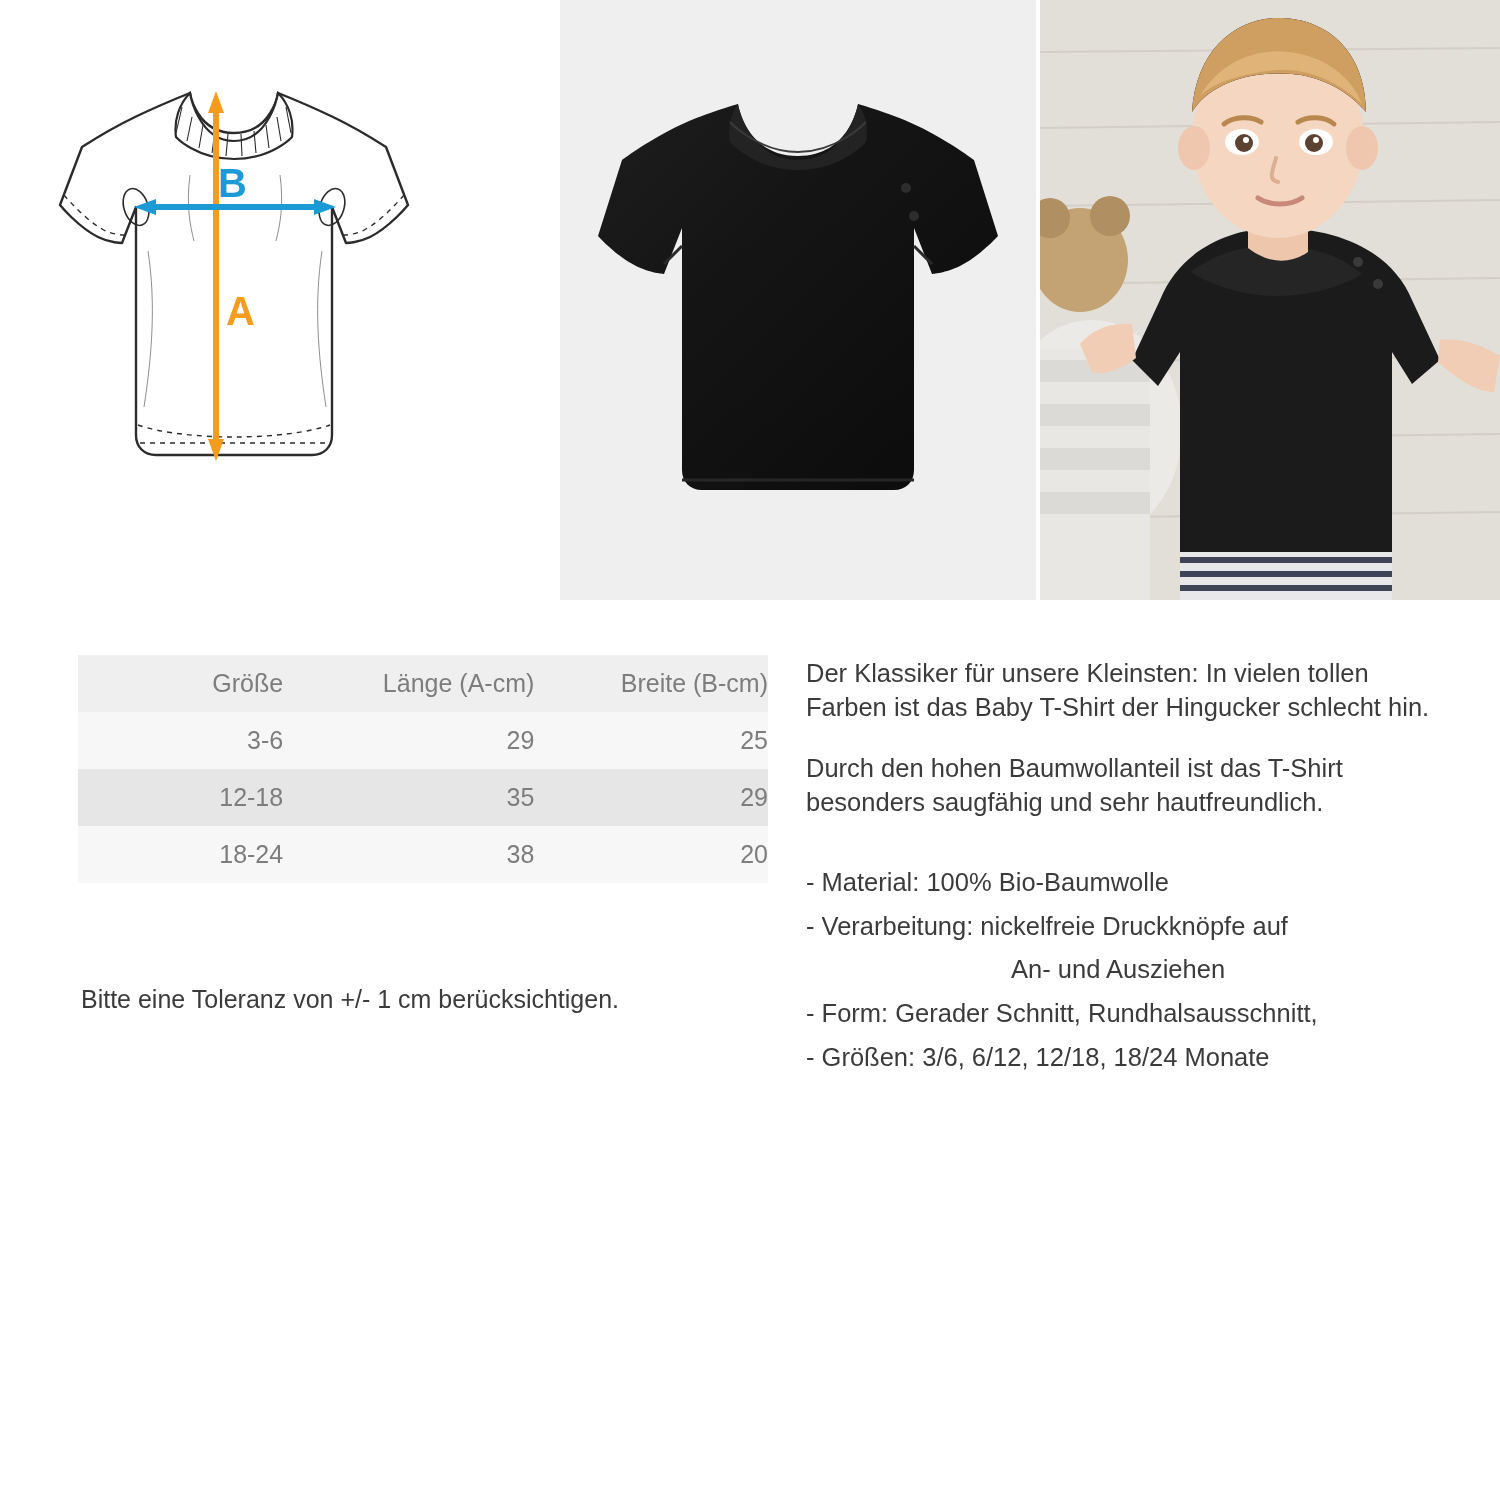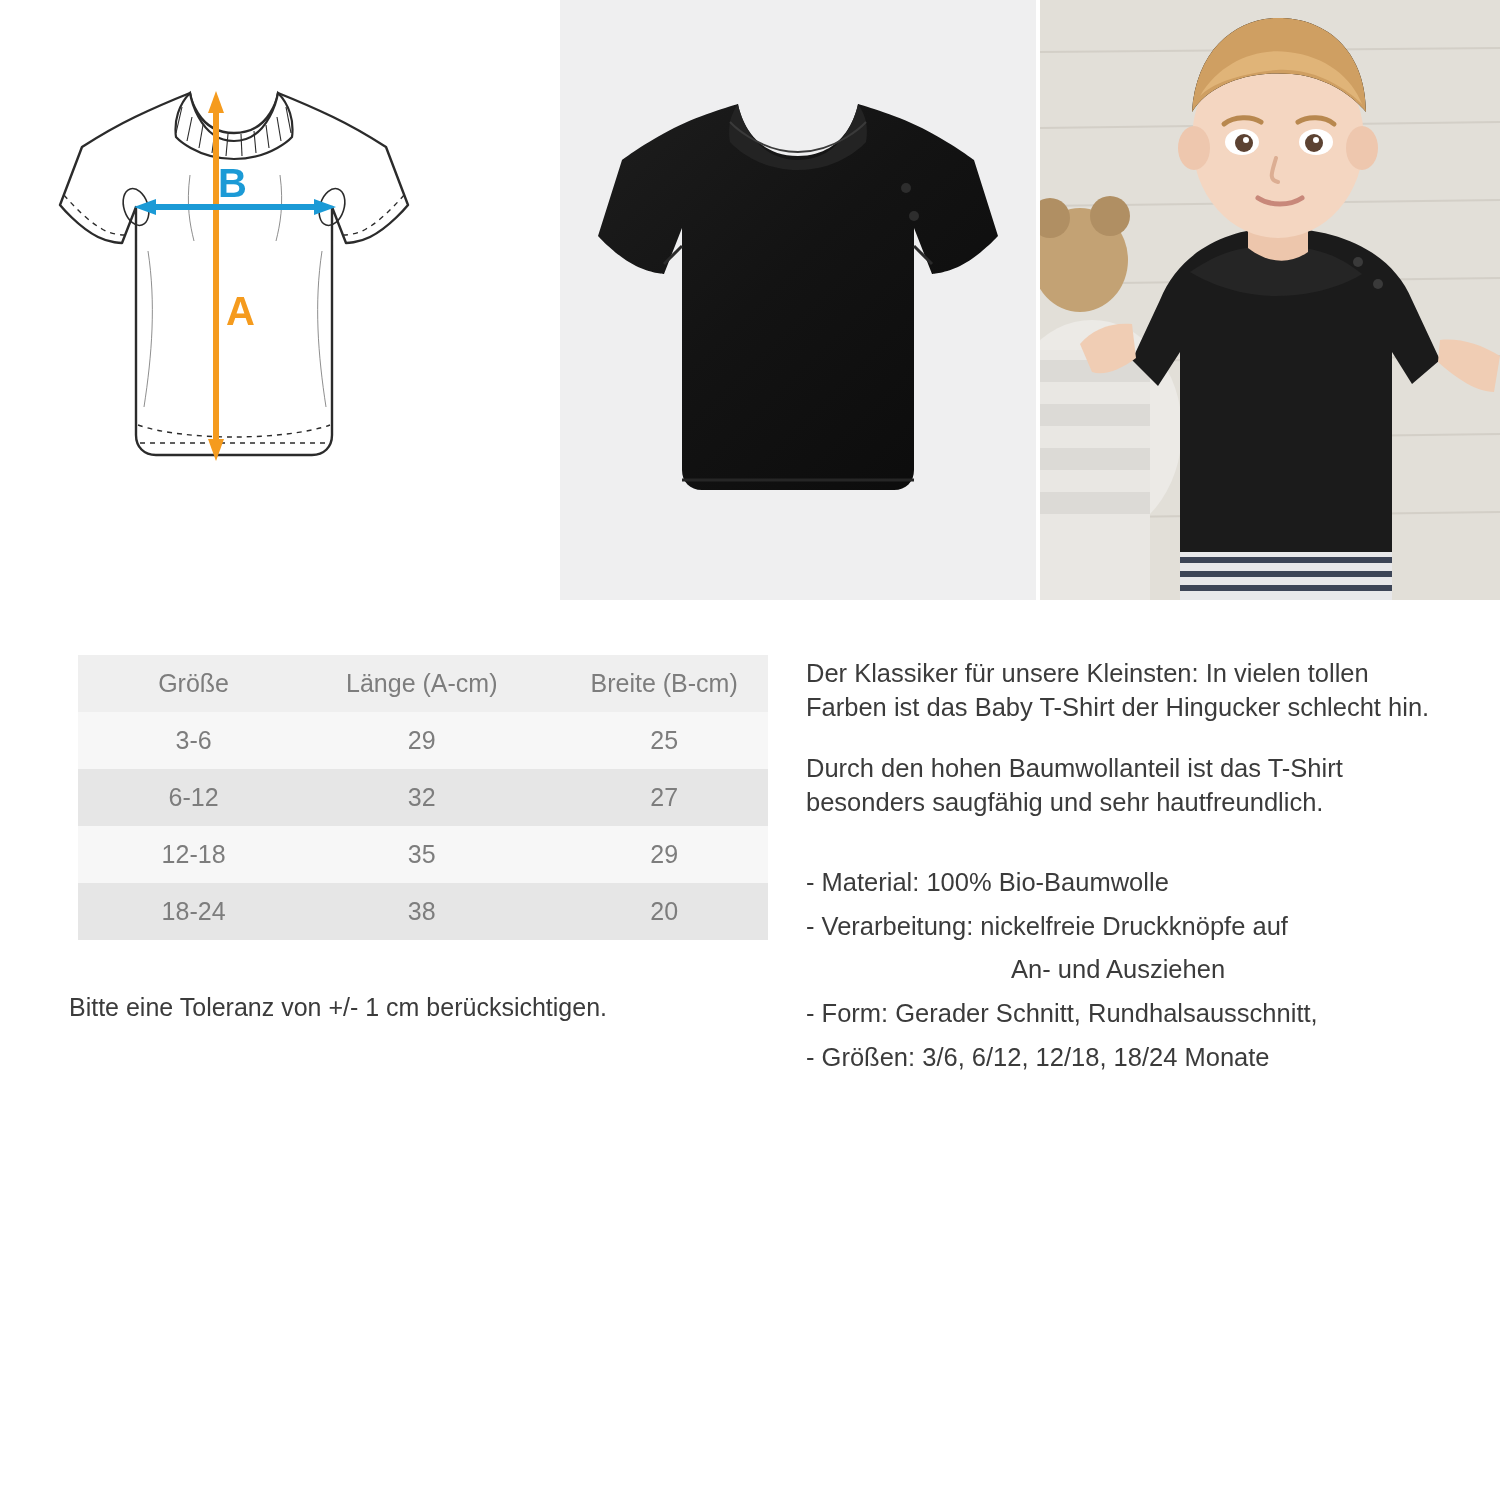--- a/index.html
+++ b/index.html
@@ -76,39 +76,38 @@
     position: absolute;
     left: 78px;
     top: 655px;
     width: 690px;
     border-collapse: collapse;
     font-size: 25px;
     color: #7d7d7d;
   }
   .size-table th,
   .size-table td {
-    text-align: center;
+    text-align: right;
     font-weight: normal;
     padding: 14px 0 14px 26px;
   }
   .size-table thead tr { background: #efefef; }
   .size-table tbody tr:nth-child(odd) { background: #f7f7f7; }
   .size-table tbody tr:nth-child(even) { background: #e6e6e6; }
   .col-size  { width: 200px; }
   .col-len   { width: 255px; }
   .col-width { width: 235px; }
 
   .tolerance-note {
     position: absolute;
-    left: 69px;
+    left: 81px;
     top: 985px;
     width: 700px;
     font-size: 25px;
     color: #3b3b3b;
-    margin-top: 8px;
   }
 
   
   .desc {
     position: absolute;
     left: 806px;
     top: 645px;
     width: 640px;
     font-size: 25.5px;
     line-height: 1.33;
@@ -303,25 +302,20 @@
         <th class="col-width">Breite (B-cm)</th>
       </tr>
     </thead>
     <tbody>
       <tr>
         <td>3-6</td>
         <td>29</td>
         <td>25</td>
       </tr>
       <tr>
-        <td>6-12</td>
-        <td>32</td>
-        <td>27</td>
-      </tr>
-      <tr>
         <td>12-18</td>
         <td>35</td>
         <td>29</td>
       </tr>
       <tr>
         <td>18-24</td>
         <td>38</td>
         <td>20</td>
       </tr>
     </tbody>

